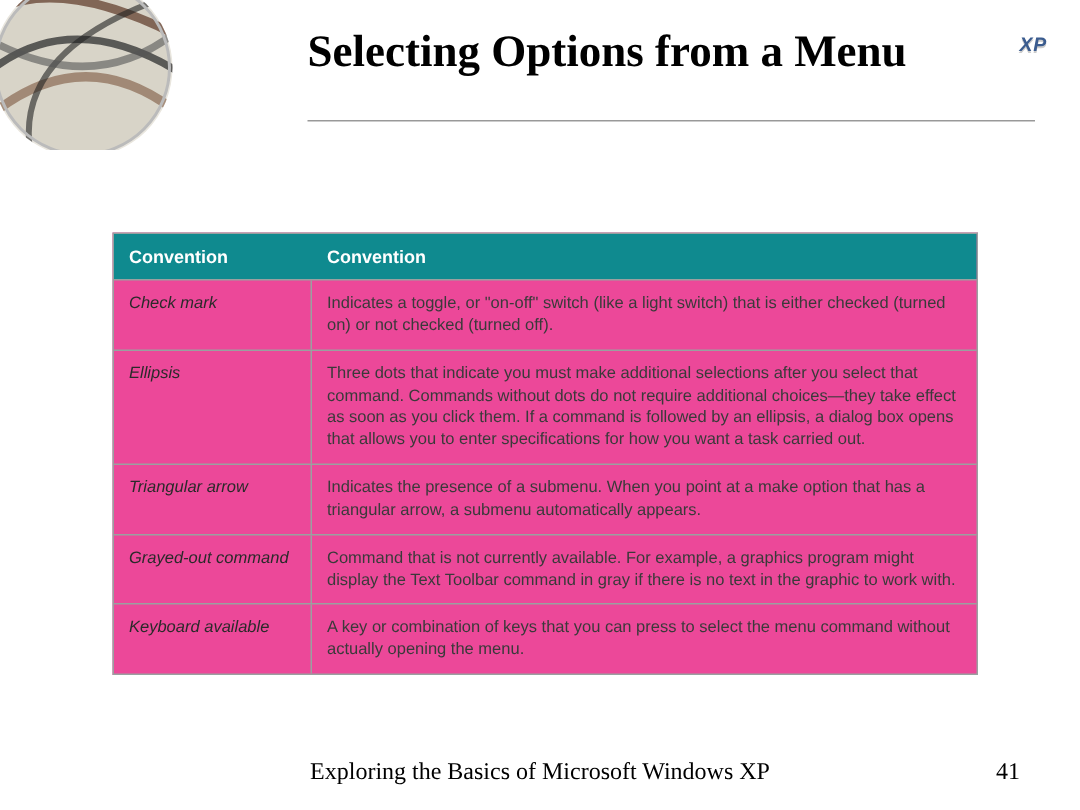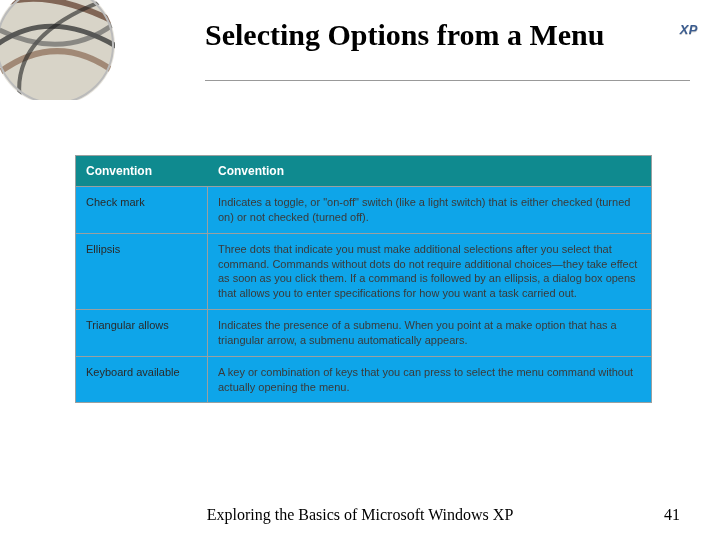--- a/index.html
+++ b/index.html
@@ -60,21 +60,21 @@
 
   .figure {
     position: absolute;
     top: 155px;
     left: 75px;
     width: 575px;
     border: 1px solid #9aa0a0;
     font-family: Verdana, Geneva, sans-serif;
     font-size: 11px;
     color: #333;
-    background: #0ea5e9;
+    background: #ec4899;
   }
   .fig-head {
     display: flex;
     background: #0f8a8f;
     color: #fff;
     font-weight: bold;
     font-size: 12px;
   }
   .fig-head .c1,
   .fig-row .c1 {
@@ -91,20 +91,21 @@
   }
   .fig-head .c1, .fig-head .c2 { border-right: none; }
   .fig-row {
     display: flex;
     border-top: 1px solid #9aa0a0;
     line-height: 1.35;
   }
   .fig-row .c1 {
     font-size: 11px;
     color: #2a2a2a;
+    font-style: italic;
   }
   .fig-row .c2 {
     font-size: 11px;
     color: #3a3a3a;
   }
 
   .footer-text {
     position: absolute;
     bottom: 16px;
     left: 0;
@@ -158,22 +159,26 @@
     </div>
     <div class="fig-row">
       <div class="c1">Check mark</div>
       <div class="c2">Indicates a toggle, or "on-off" switch (like a light switch) that is either checked (turned on) or not checked (turned off).</div>
     </div>
     <div class="fig-row">
       <div class="c1">Ellipsis</div>
       <div class="c2">Three dots that indicate you must make additional selections after you select that command. Commands without dots do not require additional choices—they take effect as soon as you click them. If a command is followed by an ellipsis, a dialog box opens that allows you to enter specifications for how you want a task carried out.</div>
     </div>
     <div class="fig-row">
-      <div class="c1">Triangular allows</div>
+      <div class="c1">Triangular arrow</div>
       <div class="c2">Indicates the presence of a submenu. When you point at a make option that has a triangular arrow, a submenu automatically appears.</div>
+    </div>
+    <div class="fig-row">
+      <div class="c1">Grayed-out command</div>
+      <div class="c2">Command that is not currently available. For example, a graphics program might display the Text Toolbar command in gray if there is no text in the graphic to work with.</div>
     </div>
     <div class="fig-row">
       <div class="c1">Keyboard available</div>
       <div class="c2">A key or combination of keys that you can press to select the menu command without actually opening the menu.</div>
     </div>
   </div>
 
   <div class="footer-text">Exploring the Basics of Microsoft Windows XP</div>
   <div class="page-num">41</div>
 

